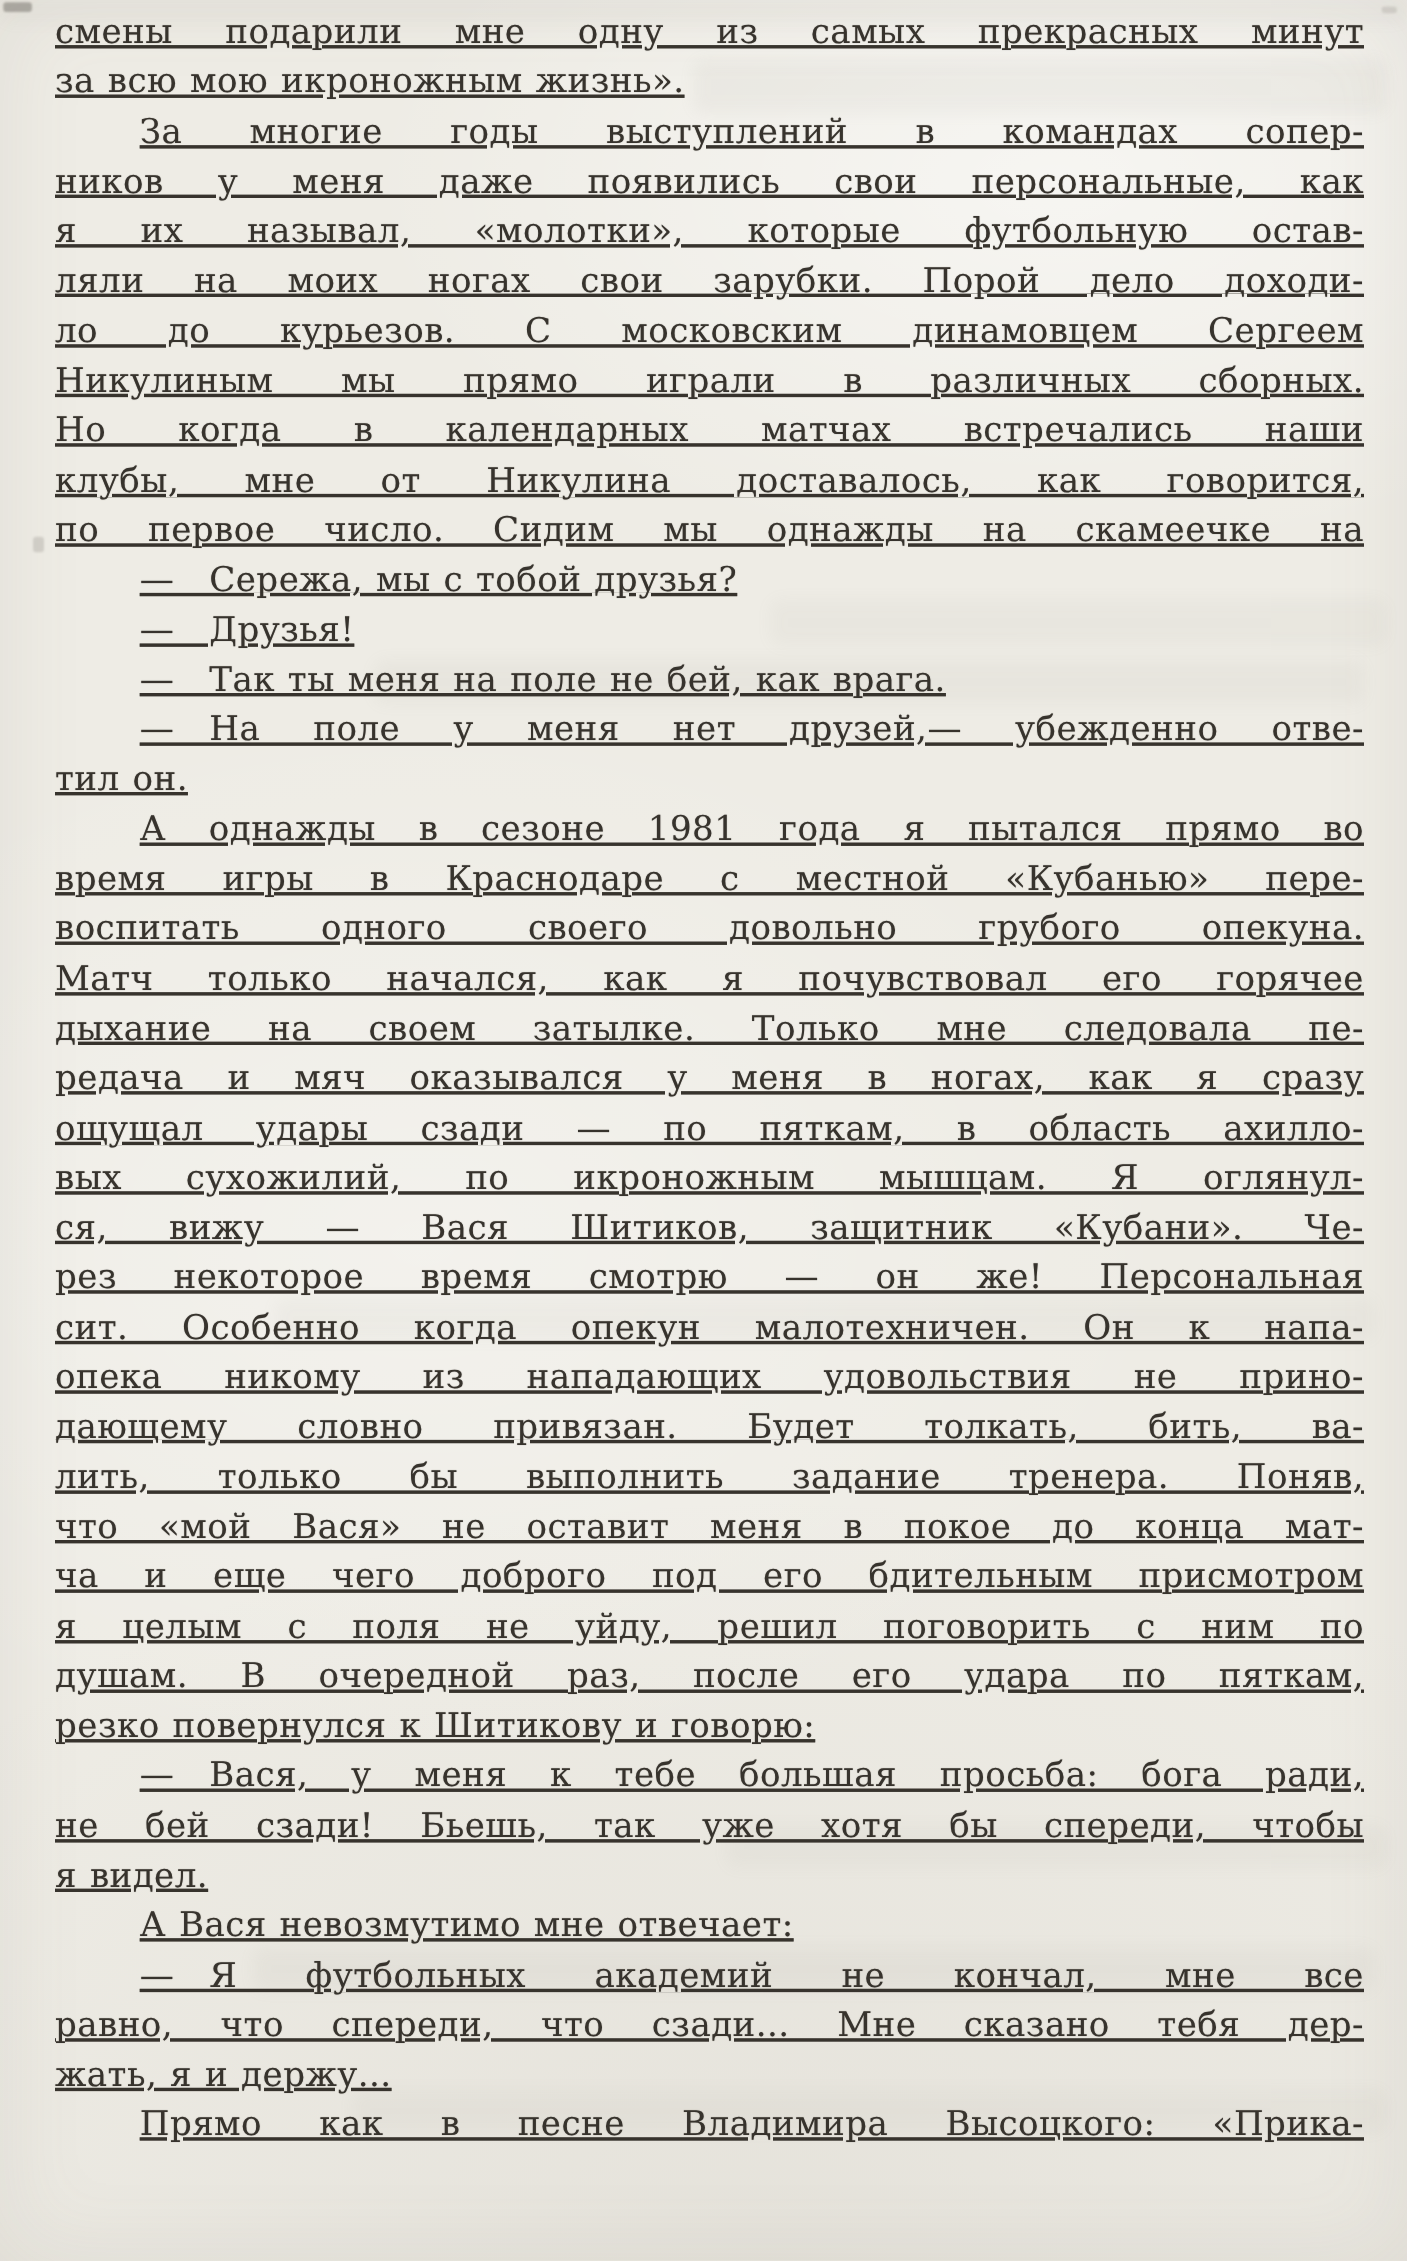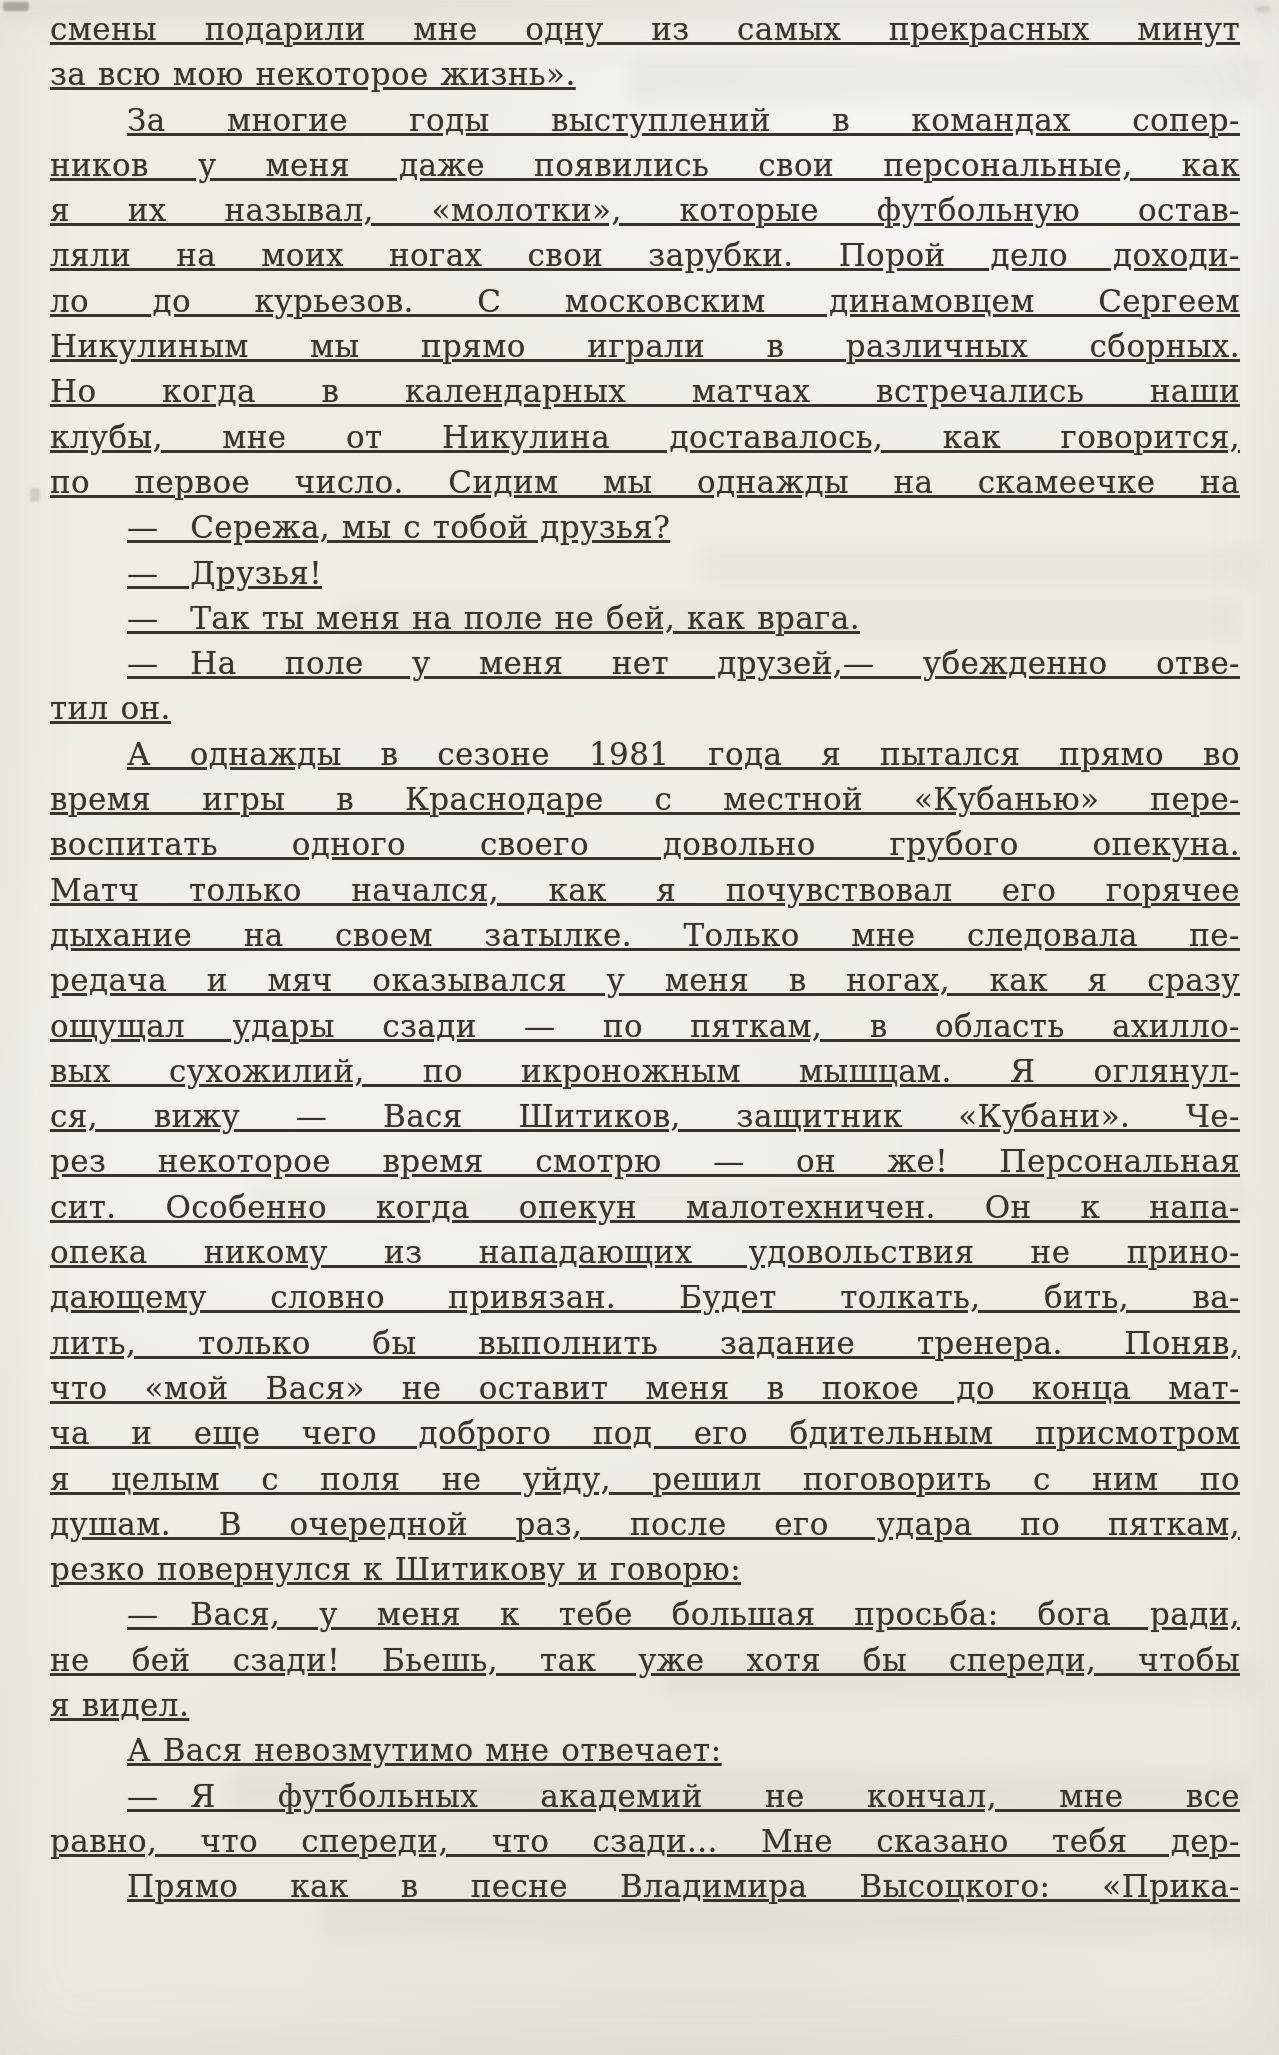--- a/index.html
+++ b/index.html
@@ -60,21 +60,21 @@
 <div class="smudge" style="left:250px; top:1180px; width:1000px; height:38px; opacity:.06;"></div>
 <div class="smudge" style="left:660px; top:1660px; width:600px; height:38px; opacity:.06;"></div>
 <div class="smudge" style="left:230px; top:1770px; width:1020px; height:40px; opacity:.07;"></div>
 <div class="smudge" style="left:320px; top:1900px; width:940px; height:38px; opacity:.06;"></div>
 <div class="speck" style="left:3px; top:2px; width:26px; height:9px; opacity:.40;"></div>
 <div class="speck" style="left:1256px; top:6px; width:14px; height:6px; opacity:.15;"></div>
 <div class="speck" style="left:30px; top:488px; width:10px; height:14px; opacity:.18;"></div>
 
 <div class="page-text">
     <div class="line fill">смены подарили мне одну из самых прекрасных минут</div>
-    <div class="line">за всю мою некоторое жизнь».</div>
+    <div class="line">за всю мою икроножным жизнь».</div>
     <div class="line indent fill">За многие годы выступлений в командах сопер-</div>
     <div class="line fill">ников у меня даже появились свои персональные, как</div>
     <div class="line fill">я их называл, «молотки», которые футбольную остав-</div>
     <div class="line fill">ляли на моих ногах свои зарубки. Порой дело доходи-</div>
     <div class="line fill">ло до курьезов. С московским динамовцем Сергеем</div>
     <div class="line fill">Никулиным мы прямо играли в различных сборных.</div>
     <div class="line fill">Но когда в календарных матчах встречались наши</div>
     <div class="line fill">клубы, мне от Никулина доставалось, как говорится,</div>
     <div class="line fill">по первое число. Сидим мы однажды на скамеечке на</div>
     <div class="line indent">—  Сережа, мы с тобой друзья?</div>
@@ -100,14 +100,15 @@
     <div class="line fill">ча и еще чего доброго под его бдительным присмотром</div>
     <div class="line fill">я целым с поля не уйду, решил поговорить с ним по</div>
     <div class="line fill">душам. В очередной раз, после его удара по пяткам,</div>
     <div class="line">резко повернулся к Шитикову и говорю:</div>
     <div class="line indent fill">—  Вася, у меня к тебе большая просьба: бога ради,</div>
     <div class="line fill">не бей сзади! Бьешь, так уже хотя бы спереди, чтобы</div>
     <div class="line">я видел.</div>
     <div class="line indent">А Вася невозмутимо мне отвечает:</div>
     <div class="line indent fill">—  Я футбольных академий не кончал, мне все</div>
     <div class="line fill">равно, что спереди, что сзади... Мне сказано тебя дер-</div>
+    <div class="line">жать, я и держу...</div>
     <div class="line indent fill">Прямо как в песне Владимира Высоцкого: «Прика-</div>
   </div>
 
 </body></html>

